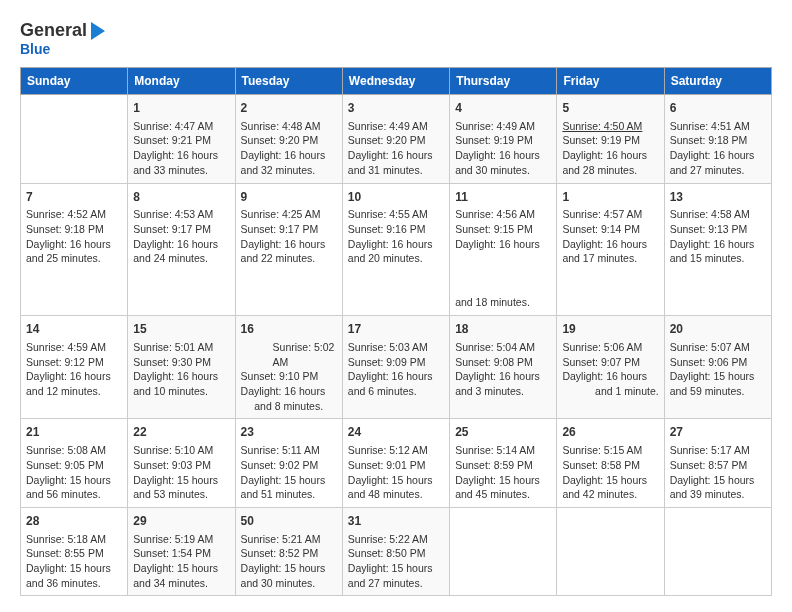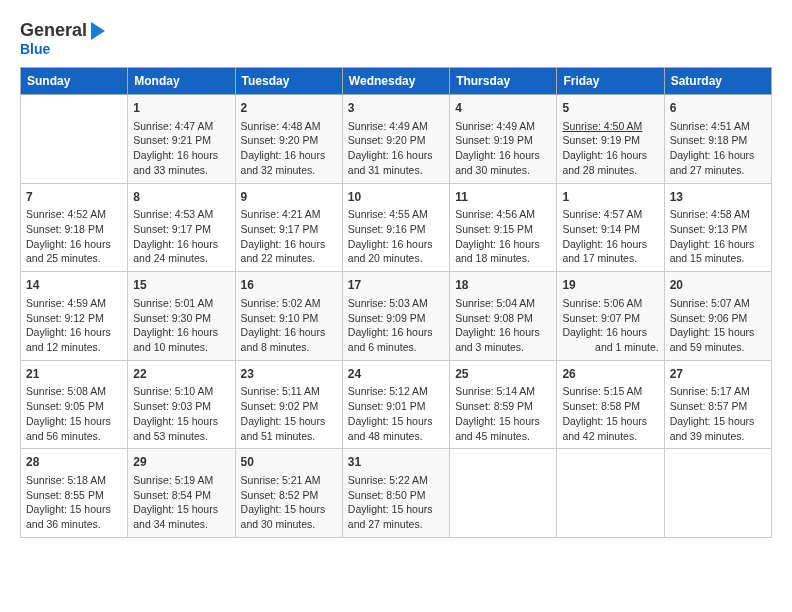--- a/index.html
+++ b/index.html
@@ -173,38 +173,38 @@
         </td>
         <td>
           <span class="day-number">8</span>
           <span style="display: block;">Sunrise: 4:53 AM</span>
           <span style="display: block;">Sunset: 9:17 PM</span>
           <span style="display: block;">Daylight: 16 hours</span>
           <span style="display: block;">and 24 minutes.</span>
         </td>
         <td>
           <span class="day-number">9</span>
-          <span style="display: block;">Sunrise: 4:21 AM</span>
+          <span style="display: block;">Sunrise: 4:25 AM</span>
           <span style="display: block;">Sunset: 9:17 PM</span>
           <span style="display: block;">Daylight: 16 hours</span>
           <span style="display: block;">and 22 minutes.</span>
         </td>
         <td>
           <span class="day-number">10</span>
           <span style="display: block;">Sunrise: 4:55 AM</span>
           <span style="display: block;">Sunset: 9:16 PM</span>
           <span style="display: block;">Daylight: 16 hours</span>
           <span style="display: block;">and 20 minutes.</span>
         </td>
         <td>
           <span class="day-number">11</span>
           <span style="display: block;">Sunrise: 4:56 AM</span>
           <span style="display: block;">Sunset: 9:15 PM</span>
           <span style="display: block;">Daylight: 16 hours</span>
-          <span style="display: block;">and 18 minutes.</span>
+          <span style="display: block; margin-top: 44px;">and 18 minutes.</span>
         </td>
         <td>
           <span class="day-number">1</span>
           <span style="display: block;">Sunrise: 4:57 AM</span>
           <span style="display: block;">Sunset: 9:14 PM</span>
           <span style="display: block;">Daylight: 16 hours</span>
           <span style="display: block;">and 17 minutes.</span>
         </td>
         <td>
           <span class="day-number">13</span>
@@ -224,24 +224,24 @@
         </td>
         <td>
           <span class="day-number">15</span>
           <span style="display: block;">Sunrise: 5:01 AM</span>
           <span style="display: block;">Sunset: 9:30 PM</span>
           <span style="display: block;">Daylight: 16 hours</span>
           <span style="display: block;">and 10 minutes.</span>
         </td>
         <td>
           <span class="day-number">16</span>
-          <span style="display: block;">Sunrise: 5:02 AM</span>
+          <span style="display: block; margin-left: 32px;">Sunrise: 5:02 AM</span>
           <span style="display: block;">Sunset: 9:10 PM</span>
           <span style="display: block;">Daylight: 16 hours</span>
-          <span style="display: block;">and 8 minutes.</span>
+          <span style="display: block; text-align: center;">and 8 minutes.</span>
         </td>
         <td>
           <span class="day-number">17</span>
           <span style="display: block;">Sunrise: 5:03 AM</span>
           <span style="display: block;">Sunset: 9:09 PM</span>
           <span style="display: block;">Daylight: 16 hours</span>
           <span style="display: block;">and 6 minutes.</span>
         </td>
         <td>
           <span class="day-number">18</span>
@@ -320,21 +320,21 @@
         <td>
           <span class="day-number">28</span>
           <span style="display: block;">Sunrise: 5:18 AM</span>
           <span style="display: block;">Sunset: 8:55 PM</span>
           <span style="display: block;">Daylight: 15 hours</span>
           <span style="display: block;">and 36 minutes.</span>
         </td>
         <td>
           <span class="day-number">29</span>
           <span style="display: block;">Sunrise: 5:19 AM</span>
-          <span style="display: block;">Sunset: 8:54 PM</span>
+          <span style="display: block;">Sunset: 1:54 PM</span>
           <span style="display: block;">Daylight: 15 hours</span>
           <span style="display: block;">and 34 minutes.</span>
         </td>
         <td>
           <span class="day-number">50</span>
           <span style="display: block;">Sunrise: 5:21 AM</span>
           <span style="display: block;">Sunset: 8:52 PM</span>
           <span style="display: block;">Daylight: 15 hours</span>
           <span style="display: block;">and 30 minutes.</span>
         </td>

